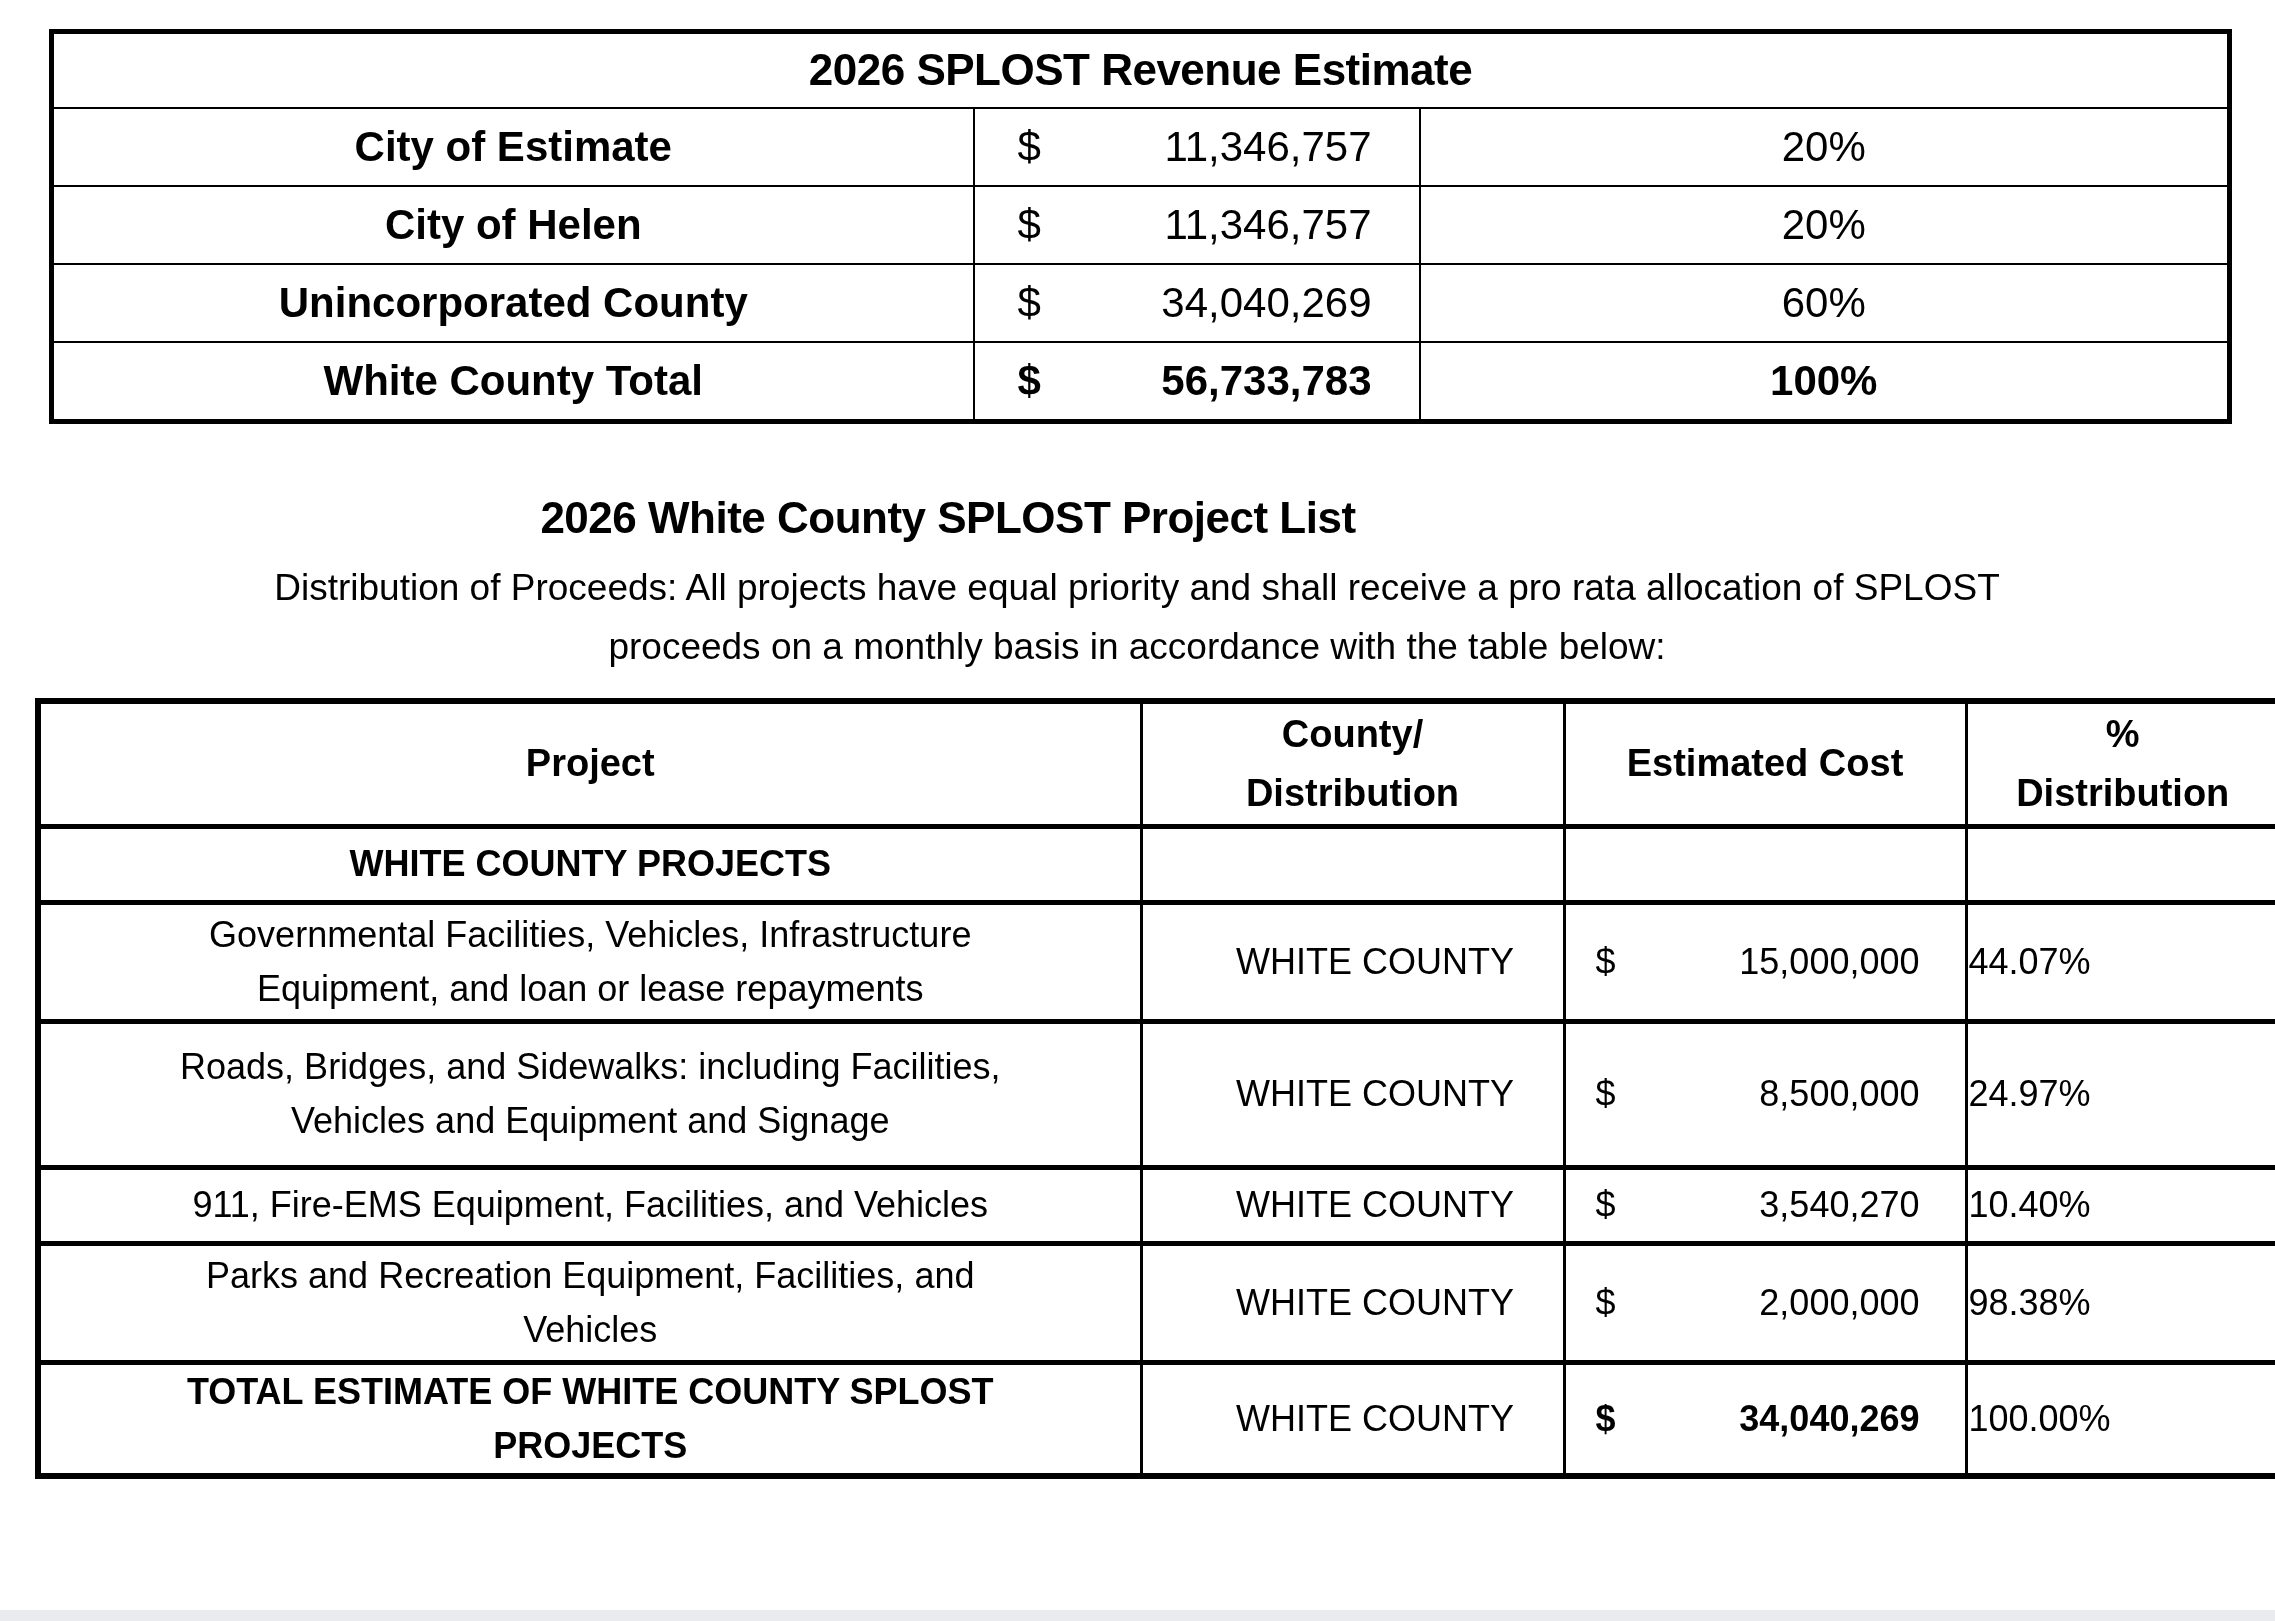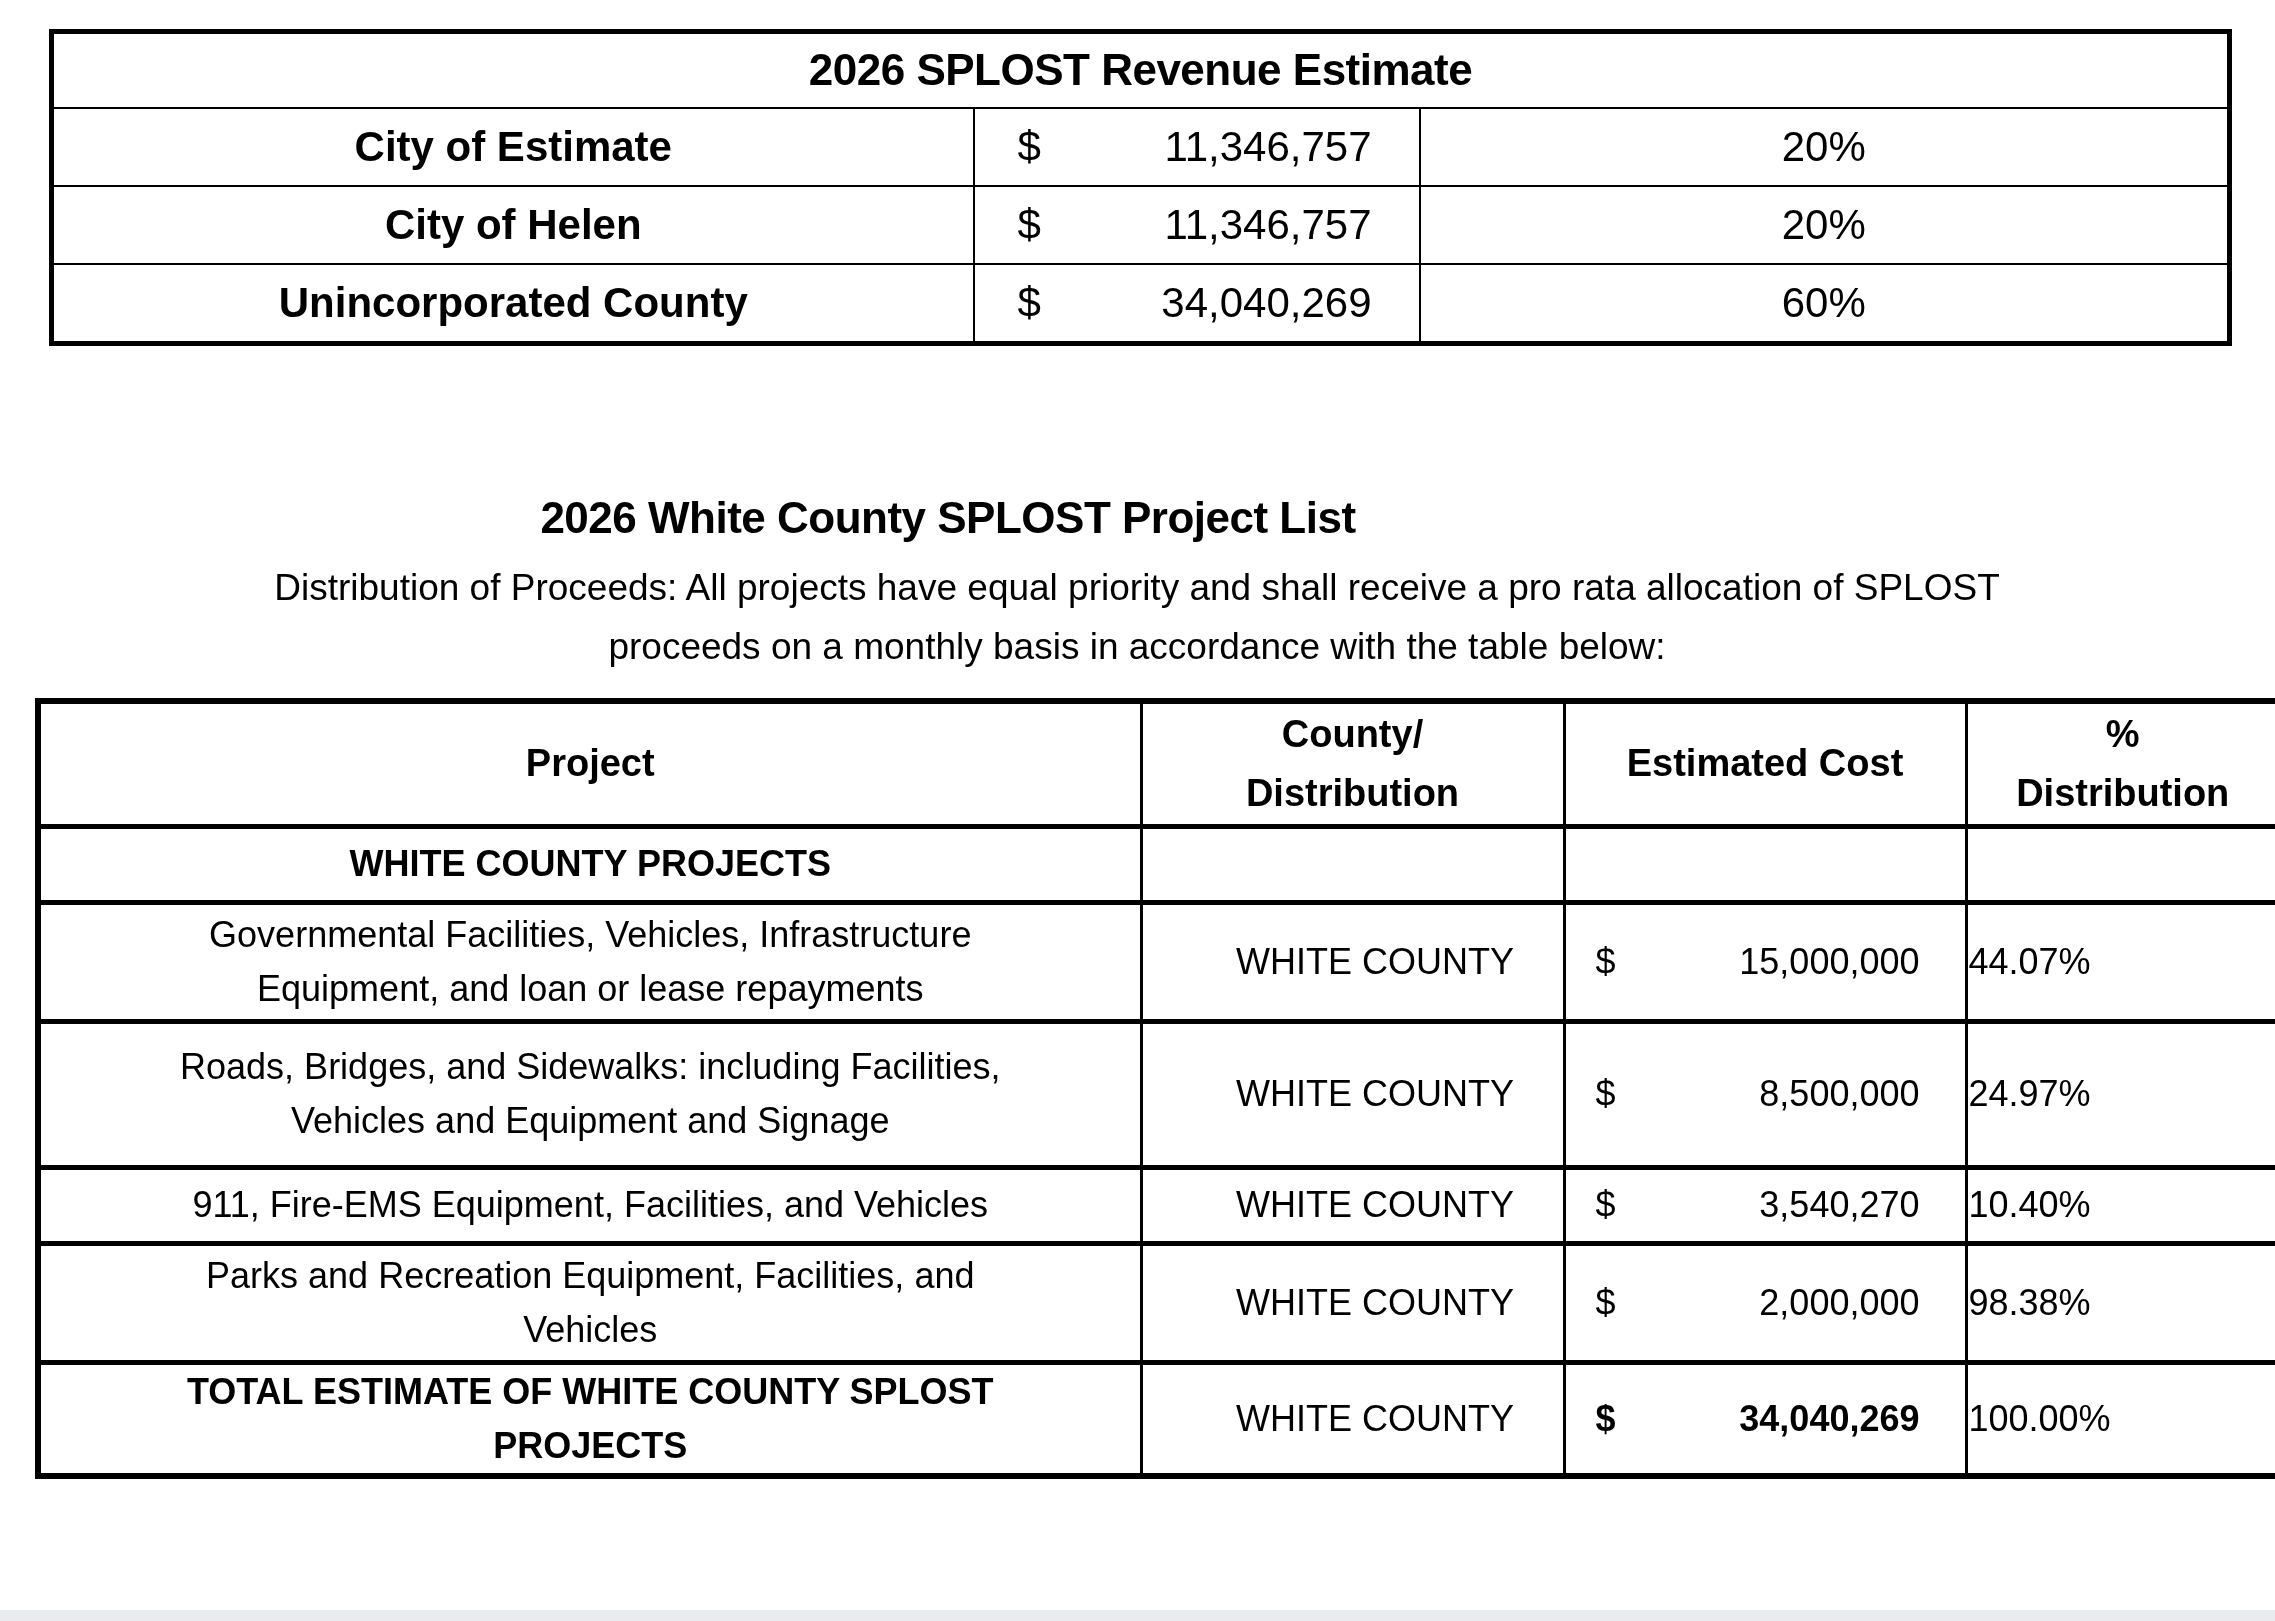--- a/index.html
+++ b/index.html
@@ -103,20 +103,30 @@
       </tr>
       <tr>
         <td class="label-cell">Unincorporated County</td>
         <td class="money-cell">
           <div class="money-wrap">
             <span>$</span>
             <span>34,040,269</span>
           </div>
         </td>
         <td class="pct-cell">60%</td>
+      </tr>
+      <tr class="total-row">
+        <td class="label-cell">White County Total</td>
+        <td class="money-cell">
+          <div class="money-wrap">
+            <span>$</span>
+            <span>56,733,783</span>
+          </div>
+        </td>
+        <td class="pct-cell">100%</td>
       </tr>
     </tbody>
   </table>
 
   <div class="h2">2026 White County SPLOST Project List</div>
   <div class="note">Distribution of Proceeds: All projects have equal priority and shall receive a pro rata allocation of SPLOST
 proceeds on a monthly basis in accordance with the table below:</div>
 
   <table class="t2">
     <colgroup>

